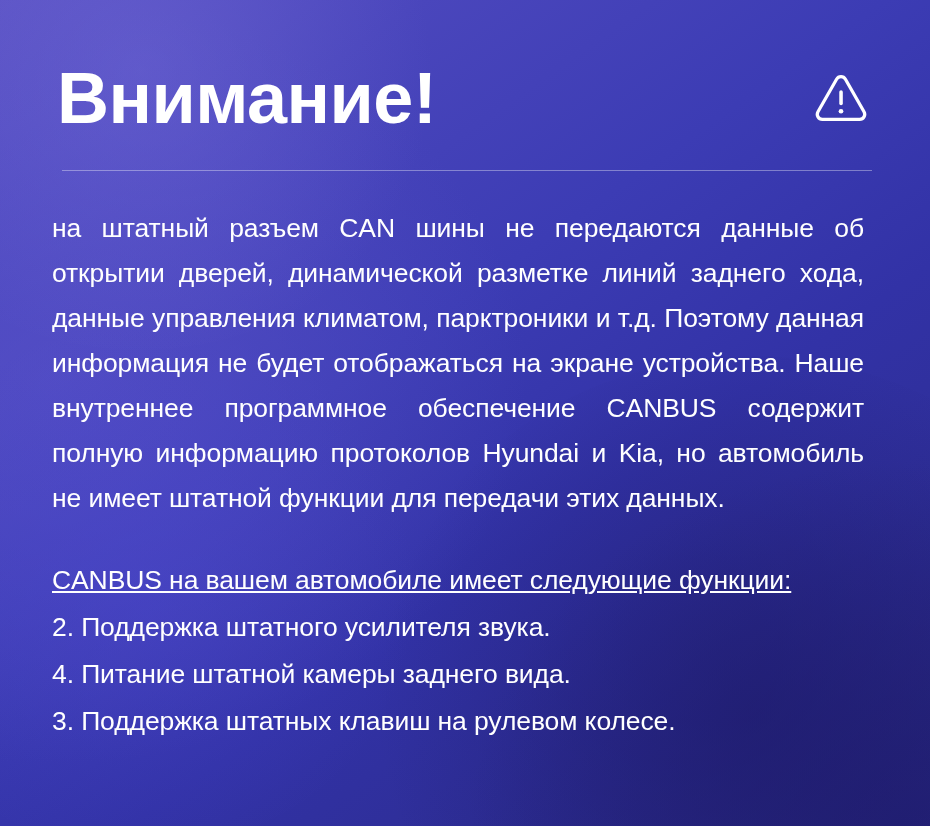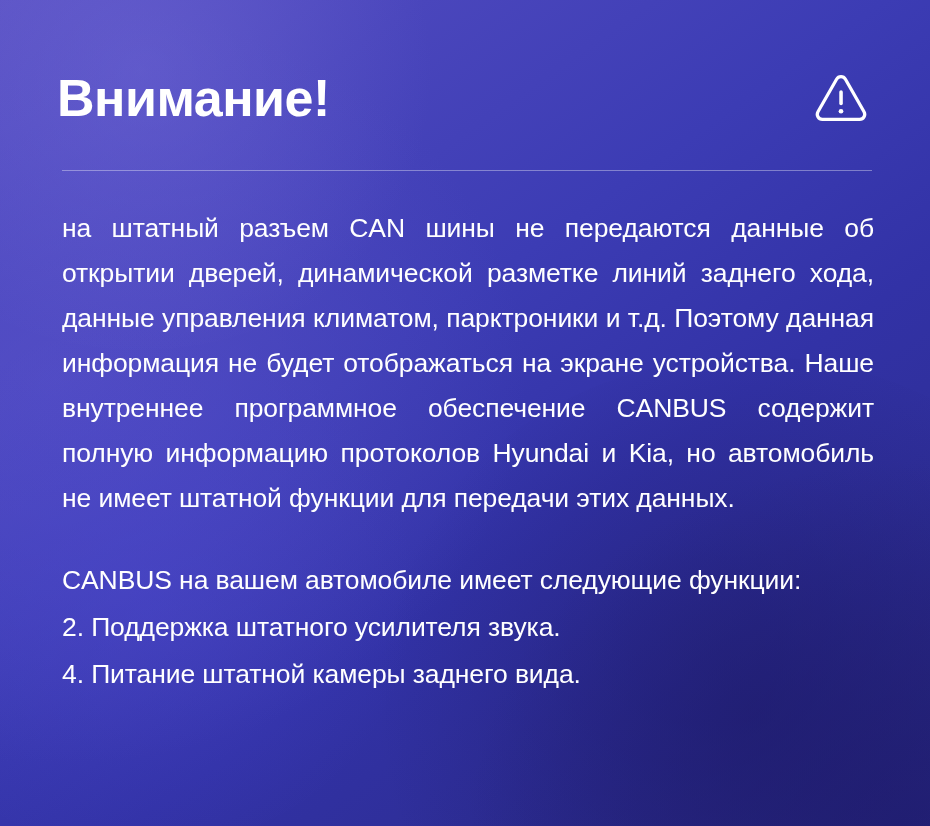--- a/index.html
+++ b/index.html
@@ -65,21 +65,21 @@
     left: 57px;
     top: 52px;
     width: 816px;
     height: 92px;
     display: flex;
     align-items: center;
     justify-content: space-between;
   }
   #title {
     color: #ffffff;
-    font-size: 52px;
+    font-size: 72px;
     line-height: 66px;
     font-weight: bold;
     letter-spacing: -0.5px;
     white-space: nowrap;
     margin: 0;
   }
   #warning-icon {
     width: 58px;
     height: 58px;
     flex: 0 0 auto;
@@ -91,21 +91,21 @@
     left: 62px;
     top: 170px;
     width: 810px;
     height: 1px;
     background: rgba(255,255,255,0.36);
   }
 
   
   #content {
     position: absolute;
-    left: 62px;
+    left: 52px;
     top: 206px;
     width: 812px;
   }
   .para {
     color: #ffffff;
     font-size: 26.5px;
     line-height: 45px;
     letter-spacing: -0.1px;
     margin: 0;
   }
@@ -120,20 +120,21 @@
   .list-line {
     color: #ffffff;
     font-size: 26.5px;
     line-height: 47px;
     letter-spacing: -0.1px;
     white-space: nowrap;
     margin: 0;
   }
   #list-intro {
     white-space: nowrap;
+    text-decoration: underline;
   }
 </style>
 </head>
 <body>
 
 <div id="banner">
 
   <div id="glow-tl"></div>
   <div id="glow-ml"></div>
   <div id="shade-br"></div>
@@ -150,16 +151,17 @@
 
   <div id="divider"></div>
 
   <div id="content">
     <p id="para-main" class="para">на штатный разъем CAN шины не передаются данные об открытии дверей, динамической разметке линий заднего хода, данные управления климатом, парктроники и т.д. Поэтому данная информация не будет отображаться на экране устройства. Наше внутреннее программное обеспечение CANBUS содержит полную информацию протоколов Hyundai и Kia, но автомобиль не имеет штатной функции для передачи этих данных.</p>
 
     <div id="list-block">
       <p id="list-intro" class="list-line">CANBUS на вашем автомобиле имеет следующие функции:</p>
       <p class="list-line">2. Поддержка штатного усилителя звука.</p>
       <p class="list-line">4. Питание штатной камеры заднего вида.</p>
+      <p class="list-line">3. Поддержка штатных клавиш на рулевом колесе.</p>
     </div>
   </div>
 
 </div>
 
 </body></html>

